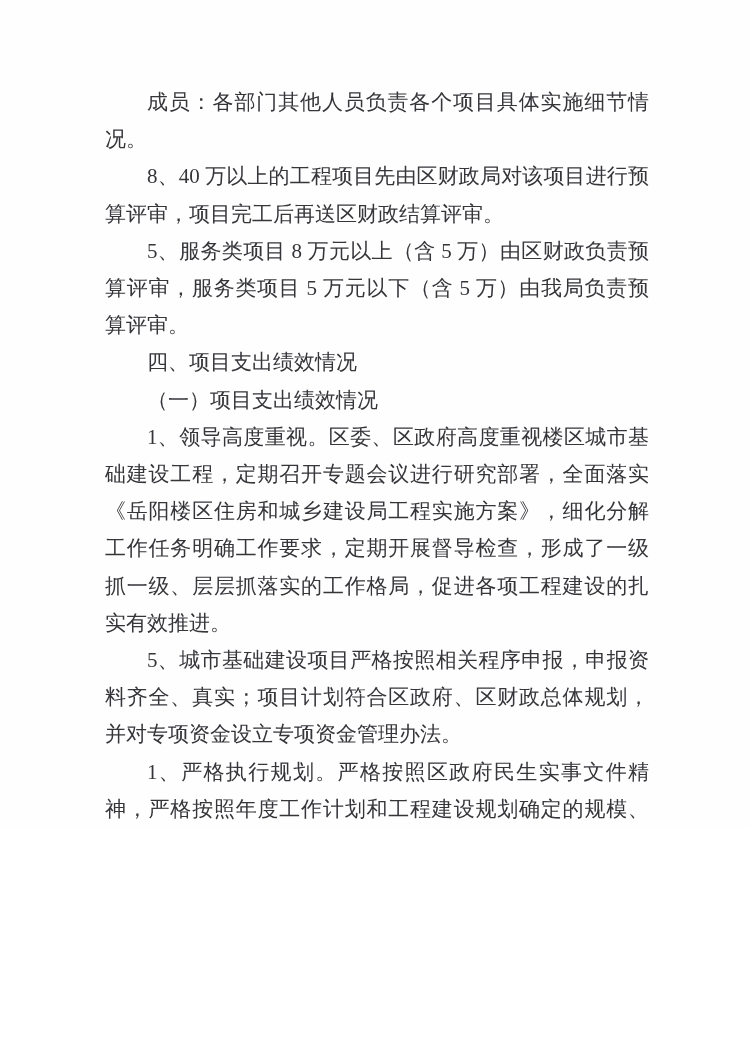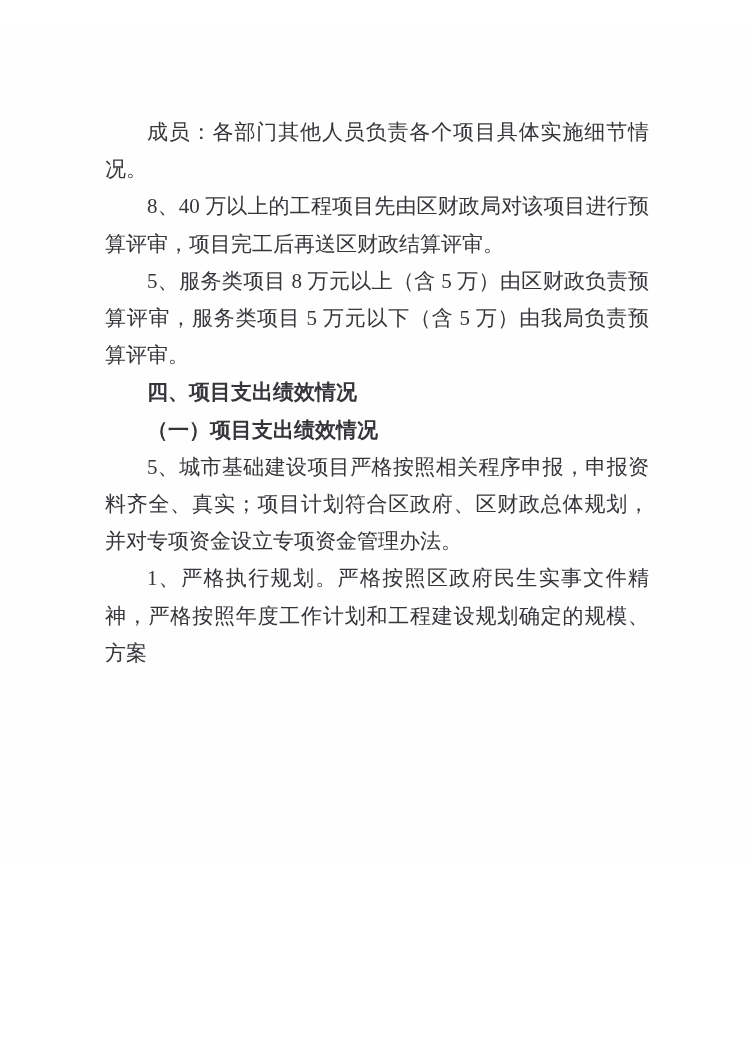--- a/index.html
+++ b/index.html
@@ -7,40 +7,39 @@
     padding: 0;
     background: #ffffff;
   }
   .page {
     position: relative;
     width: 750px;
     height: 828px;
     background: var(--page-bg, #fefefe);
     overflow: hidden;
     font-family: "Liberation Serif", "DejaVu Serif", serif;
-    margin-top: 30px;
   }
   .content {
     position: absolute;
     left: 105px;
     top: 84px;
     width: 544px;
     color: var(--text, #35353a);
     font-size: 21px;
     line-height: 37.2px;
     text-align: justify;
     text-justify: inter-ideograph;
   }
   .para {
     margin: 0;
     text-indent: 2em;
     font-weight: normal;
   }
   .para.bold {
-    font-weight: bold;
+    font-weight: normal;
   }
   .footer-pagenum {
     position: absolute;
     left: 384px;
     top: 962px;
     font-size: 16px;
     color: var(--text, #35353a);
     font-family: "Liberation Serif", "DejaVu Serif", serif;
   }
   .watermark {
@@ -115,20 +114,21 @@
 
 
       <p class="para">8、40 万以上的工程项目先由区财政局对该项目进行预算评审，项目完工后再送区财政结算评审。</p>
 
       <p class="para">5、服务类项目 8 万元以上（含 5 万）由区财政负责预算评审，服务类项目 5 万元以下（含 5 万）由我局负责预算评审。</p>
 
       <p class="para bold">四、项目支出绩效情况</p>
 
       <p class="para bold">（一）项目支出绩效情况</p>
 
+      <p class="para">1、领导高度重视。区委、区政府高度重视楼区城市基础建设工程，定期召开专题会议进行研究部署，全面落实《岳阳楼区住房和城乡建设局工程实施方案》，细化分解工作任务明确工作要求，定期开展督导检查，形成了一级抓一级、层层抓落实的工作格局，促进各项工程建设的扎实有效推进。</p>
 
       <p class="para">5、城市基础建设项目严格按照相关程序申报，申报资料齐全、真实；项目计划符合区政府、区财政总体规划，并对专项资金设立专项资金管理办法。</p>
 
       <p class="para">1、严格执行规划。严格按照区政府民生实事文件精神，严格按照年度工作计划和工程建设规划确定的规模、方案</p>
     </main>
 
   <div class="footer-pagenum">7</div>
 
   <div class="watermark">
     <svg class="wm-qr" viewBox="0 0 25 25" xmlns="http://www.w3.org/2000/svg">

